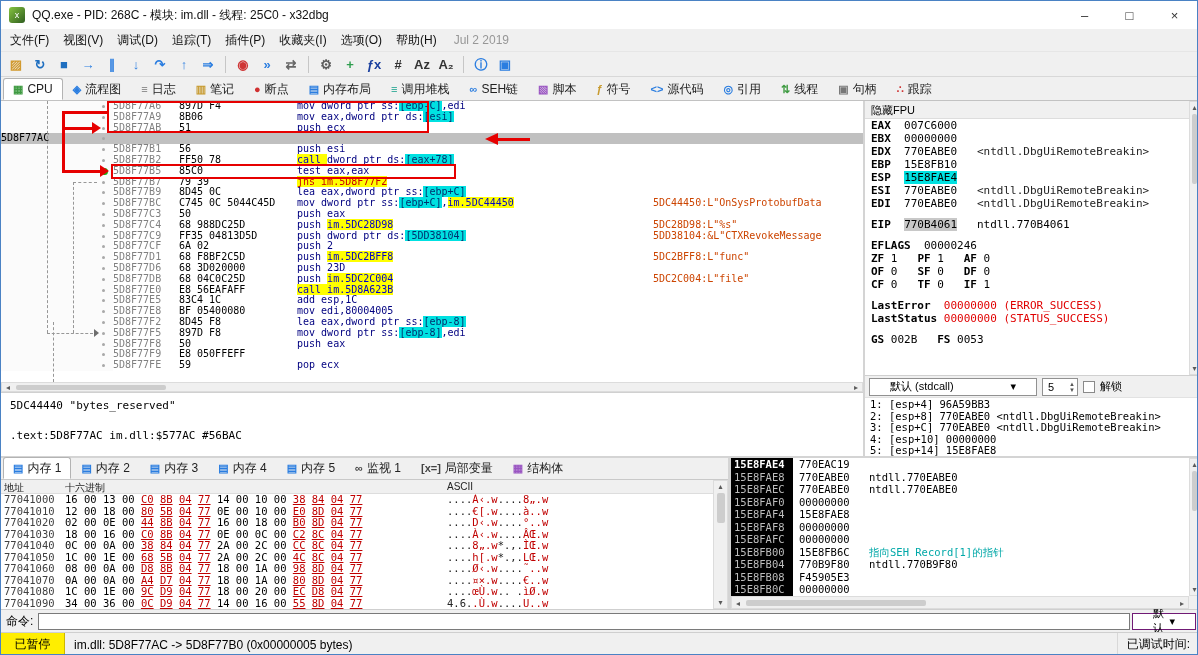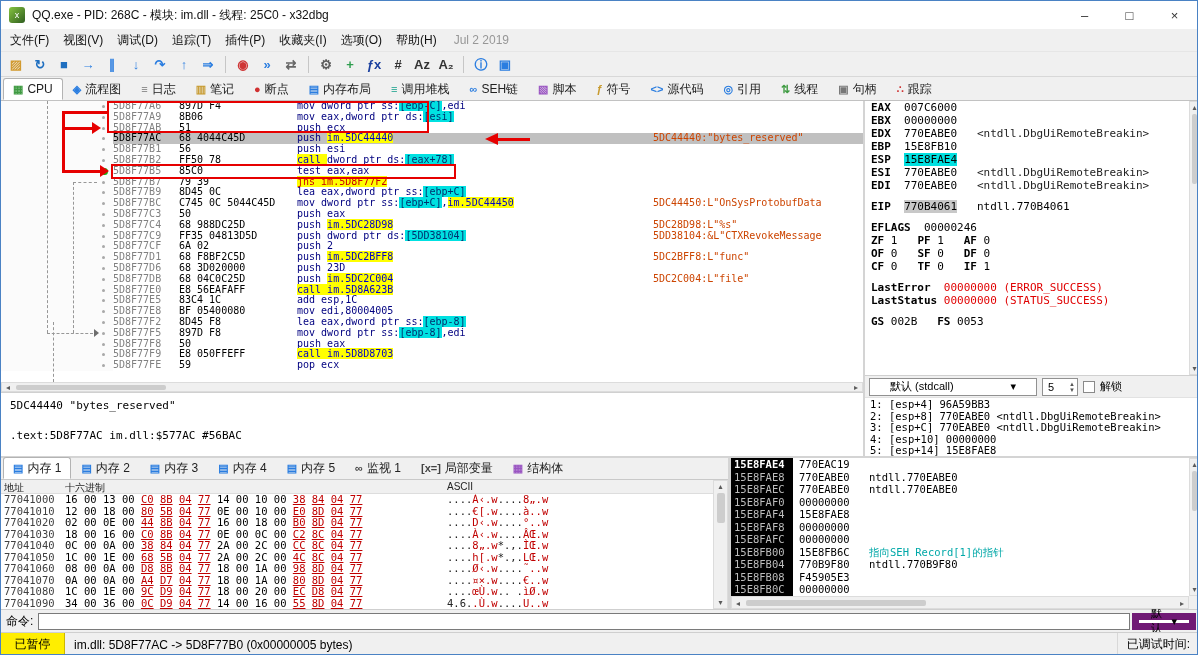--- a/index.html
+++ b/index.html
@@ -38,21 +38,21 @@
   .tab { display:flex; align-items:center; gap:4px; padding:0 9px; font-size:12px; height:22px;
          border:1px solid transparent; color:#222; white-space:nowrap; }
   .tab.sel { background:#fff; border:1px solid #b3b3b3; border-bottom-color:#fff;
              border-top-left-radius:3px; border-top-right-radius:3px; }
   .tab-ic { font-size:11px; line-height:1; font-weight:bold; }
 
   
   .disasm { position:absolute; left:0; top:100px; width:862px; height:281px; background:#fff;
             overflow:hidden; font-family:"DejaVu Sans Mono",monospace; font-size:10px; }
   .drow { display:flex; height:10.8px; line-height:10.8px; white-space:pre; }
-  .drow.sel { background:#c0c0c0; }
+  .drow.sel { background:#c0c0c0;flex-direction:column; }
   .dg  { width:112px; flex:none; background:#fbfbfb; position:relative; }
   .dg .dot { position:absolute; right:8px; top:4px; width:3px; height:3px; border-radius:50%; background:#a8a8a8; }
   .dg .bp  { position:absolute; right:5px; top:2px; width:7px; height:7px; border-radius:50%; background:#13b513; }
   .da { width:66px; flex:none; color:#808080; }
   .drow.sel .da { color:#000; }
   .db { width:118px; flex:none; color:#000; }
   .dop { width:356px; flex:none; }
   .dc { flex:1; color:#cc4400; overflow:hidden; }
   .k-m, .k-t { color:#000080; }
   .k-mem { background:#00e1e1; color:#00306e;text-align:right; }
@@ -177,22 +177,22 @@
   .stc { flex:1; padding-left:4px; color:#000; overflow:hidden; }
   .stc.red { color:#e00000;margin-top:48px; }
   .stc.cyan { color:#00a8a8; }
 
   
   .cmdbar { position:absolute; left:0; top:608px; width:1198px; height:23px; background:#f0f0f0;
             border-top:1px solid #cfcfcf; display:flex; align-items:center; padding:0 3px; font-size:12px; }
   .cmd-label { margin:0 5px 0 2px; }
   .cmd-input { flex:1; height:17px; border:1px solid #7a7a7a; background:#fff; font-size:11px;
                padding:0 3px; font-family:"DejaVu Sans Mono",monospace; }
-  .cmd-drop { width:64px; height:17px; border:7px solid #701a75; background:#fff; display:flex;
-              align-items:center; justify-content:space-between; padding:0 12px; font-size:11px; margin-left:2px; }
+  .cmd-drop { width:64px; height:17px; border:1px solid #701a75; background:#fff; display:flex;
+              align-items:center; justify-content:space-between; padding:0 20px; font-size:11px; margin-left:2px; }
   .statusbar { position:absolute; left:0; top:631px; width:1198px; height:24px; background:#f0f0f0;
                border-top:1px solid #cfcfcf; display:flex; align-items:stretch; font-size:12px; }
   .badge { background:#ffee00; min-width:64px; display:flex; align-items:center; justify-content:center;
            color:#000; border-right:1px solid #cdb700; }
   .status-msg { display:flex; align-items:center; padding-left:9px; flex:1; color:#000; }
   .status-right { display:flex; align-items:center; padding:0 9px; border-left:1px solid #d8d8d8; color:#000; }
 </style>
 </head>
 <body>
 
@@ -367,21 +367,21 @@
       <div class="drow"><span class="dg"><span class="dot"></span></span><span class="da">5D8F77CF</span><span class="db">6A 02</span><span class="dop"><span class="k-m">push </span><span class="k-t">2</span></span><span class="dc"></span></div>
       <div class="drow"><span class="dg"><span class="dot"></span></span><span class="da">5D8F77D1</span><span class="db">68 F8BF2C5D</span><span class="dop"><span class="k-m">push </span><span class="k-mod">im.5DC2BFF8</span></span><span class="dc">5DC2BFF8:L"func"</span></div>
       <div class="drow"><span class="dg"><span class="dot"></span></span><span class="da">5D8F77D6</span><span class="db">68 3D020000</span><span class="dop"><span class="k-m">push </span><span class="k-t">23D</span></span><span class="dc"></span></div>
       <div class="drow"><span class="dg"><span class="dot"></span></span><span class="da">5D8F77DB</span><span class="db">68 04C0C25D</span><span class="dop"><span class="k-m">push </span><span class="k-mod">im.5DC2C004</span></span><span class="dc">5DC2C004:L"file"</span></div>
       <div class="drow"><span class="dg"><span class="dot"></span></span><span class="da">5D8F77E0</span><span class="db">E8 56EAFAFF</span><span class="dop"><span class="k-cm">call </span><span class="k-mod">im.5D8A623B</span></span><span class="dc"></span></div>
       <div class="drow"><span class="dg"><span class="dot"></span></span><span class="da">5D8F77E5</span><span class="db">83C4 1C</span><span class="dop"><span class="k-m">add </span><span class="k-t">esp,1C</span></span><span class="dc"></span></div>
       <div class="drow"><span class="dg"><span class="dot"></span></span><span class="da">5D8F77E8</span><span class="db">BF 05400080</span><span class="dop"><span class="k-m">mov </span><span class="k-t">edi,80004005</span></span><span class="dc"></span></div>
       <div class="drow"><span class="dg"><span class="dot"></span></span><span class="da">5D8F77F2</span><span class="db">8D45 F8</span><span class="dop"><span class="k-m">lea </span><span class="k-t">eax,</span><span class="k-t">dword ptr ss:</span><span class="k-mem">[ebp-8]</span></span><span class="dc"></span></div>
       <div class="drow"><span class="dg"><span class="dot"></span></span><span class="da">5D8F77F5</span><span class="db">897D F8</span><span class="dop"><span class="k-m">mov </span><span class="k-t">dword ptr ss:</span><span class="k-mem">[ebp-8]</span><span class="k-t">,edi</span></span><span class="dc"></span></div>
       <div class="drow"><span class="dg"><span class="dot"></span></span><span class="da">5D8F77F8</span><span class="db">50</span><span class="dop"><span class="k-m">push </span><span class="k-t">eax</span></span><span class="dc"></span></div>
-      <div class="drow"><span class="dg"><span class="dot"></span></span><span class="da">5D8F77F9</span><span class="db">E8 050FFEFF</span><span class="dop"><span class="k-cm">call </span><span class="k-mod">im.5D8D8703</span></span><span class="dc"></span></div>
+      <div class="drow"><span class="dg"><span class="dot"></span></span><span class="da">5D8F77F9</span><span class="db">E8 050FFEFF</span><span class="dc"></span></div>
       <div class="drow"><span class="dg"><span class="dot"></span></span><span class="da">5D8F77FE</span><span class="db">59</span><span class="dop"><span class="k-m">pop </span><span class="k-t">ecx</span></span><span class="dc"></span></div>
     </div>
   <div class="flow" id="flowB"></div>
   <div class="flow" id="flowA"></div>
   <div class="flow" id="flowA-stub"></div>
   <div class="flow" id="flowC"></div>
   <div class="flow" id="flow-stub-bottom"></div>
   <div class="flow" id="flow-arrow"></div>
 </div>
 
@@ -396,20 +396,21 @@
 <div class="ann" id="ann-h4"></div>
 <div class="ann" id="ann-ah4"></div>
 
 <div class="sbar" id="disasm-hs">
   <span class="sb-ar l">◂</span>
   <span class="sb-th"></span>
   <span class="sb-ar r">▸</span>
 </div>
 
 <div class="regs">
+  <div class="regs-header">隐藏FPU</div>
   <div>
       <div class="reg-row"><span class="rn">EAX</span><span class="rv">  007C6000</span></div>
       <div class="reg-row"><span class="rn">EBX</span><span class="rv">  00000000</span></div>
       <div class="reg-row"><span class="rn">EDX</span><span class="rv">  770EABE0</span><span class="rx">   &lt;ntdll.DbgUiRemoteBreakin&gt;</span></div>
       <div class="reg-row"><span class="rn">EBP</span><span class="rv">  15E8FB10</span></div>
       <div class="reg-row"><span class="rn">ESP</span><span class="rv">  </span><span class="hlc">15E8FAE4</span></div>
       <div class="reg-row"><span class="rn">ESI</span><span class="rv">  770EABE0</span><span class="rx">   &lt;ntdll.DbgUiRemoteBreakin&gt;</span></div>
       <div class="reg-row"><span class="rn">EDI</span><span class="rv">  770EABE0</span><span class="rx">   &lt;ntdll.DbgUiRemoteBreakin&gt;</span></div>
       <div class="reg-gap"></div>
       <div class="reg-row"><span class="rn">EIP</span><span class="rv">  </span><span class="hlg">770B4061</span><span class="rv">   ntdll.770B4061</span></div>

